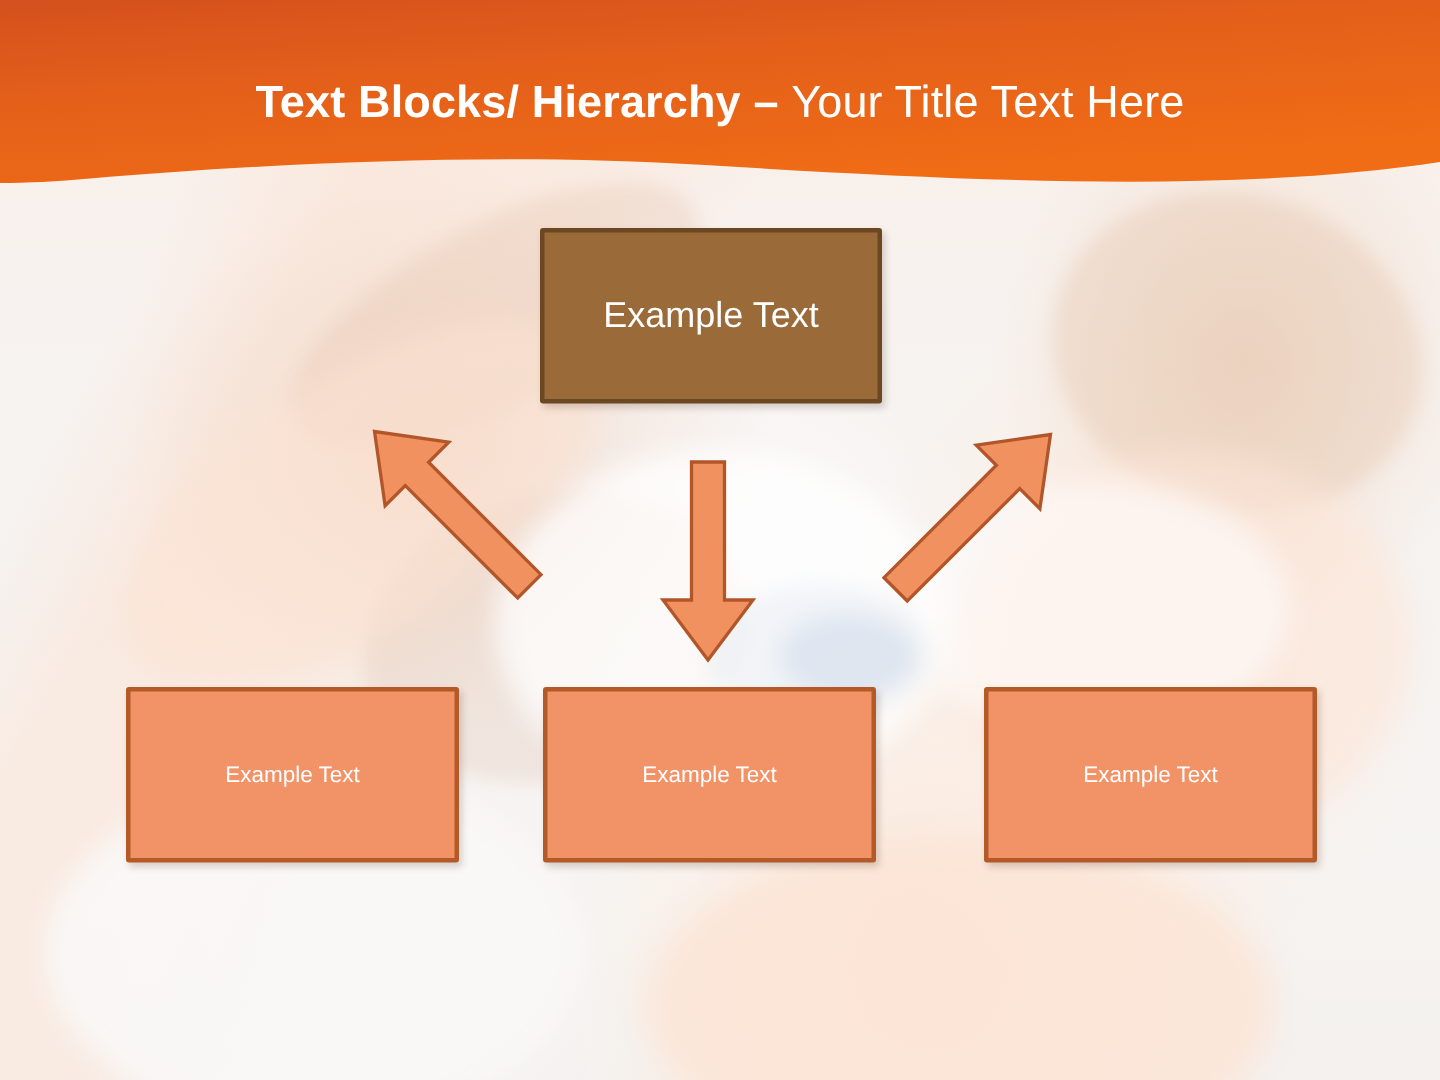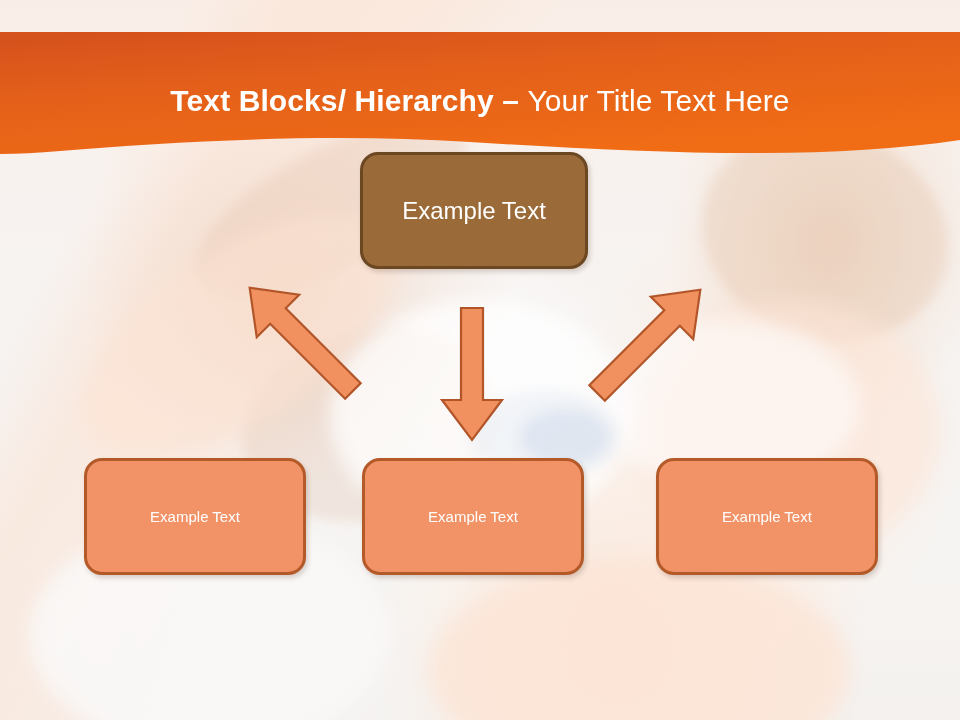--- a/index.html
+++ b/index.html
@@ -75,21 +75,20 @@
     background: rgba(255,255,255,0.30);
   }
 
   
   .header-band {
     position: absolute;
     left: 0;
     top: 0;
     width: 960px;
     height: 145px;
-    margin-top: 32px;
   }
   .header-band svg {
     display: block;
   }
   .header-title {
     position: absolute;
     left: 0;
     top: 50px;
     width: 960px;
     text-align: center;
@@ -103,21 +102,21 @@
     font-weight: bold;
   }
   .header-title .light {
     font-weight: normal;
   }
 
   
   .node {
     position: absolute;
     box-sizing: border-box;
-    border-radius: 18px;
+    border-radius: 2px;
     display: flex;
     align-items: center;
     justify-content: center;
     color: #ffffff;
     text-align: right;
     box-shadow: 2px 3px 5px rgba(90,60,40,0.22);
   }
   .node-top {
     left: 360px;
     top: 152px;

